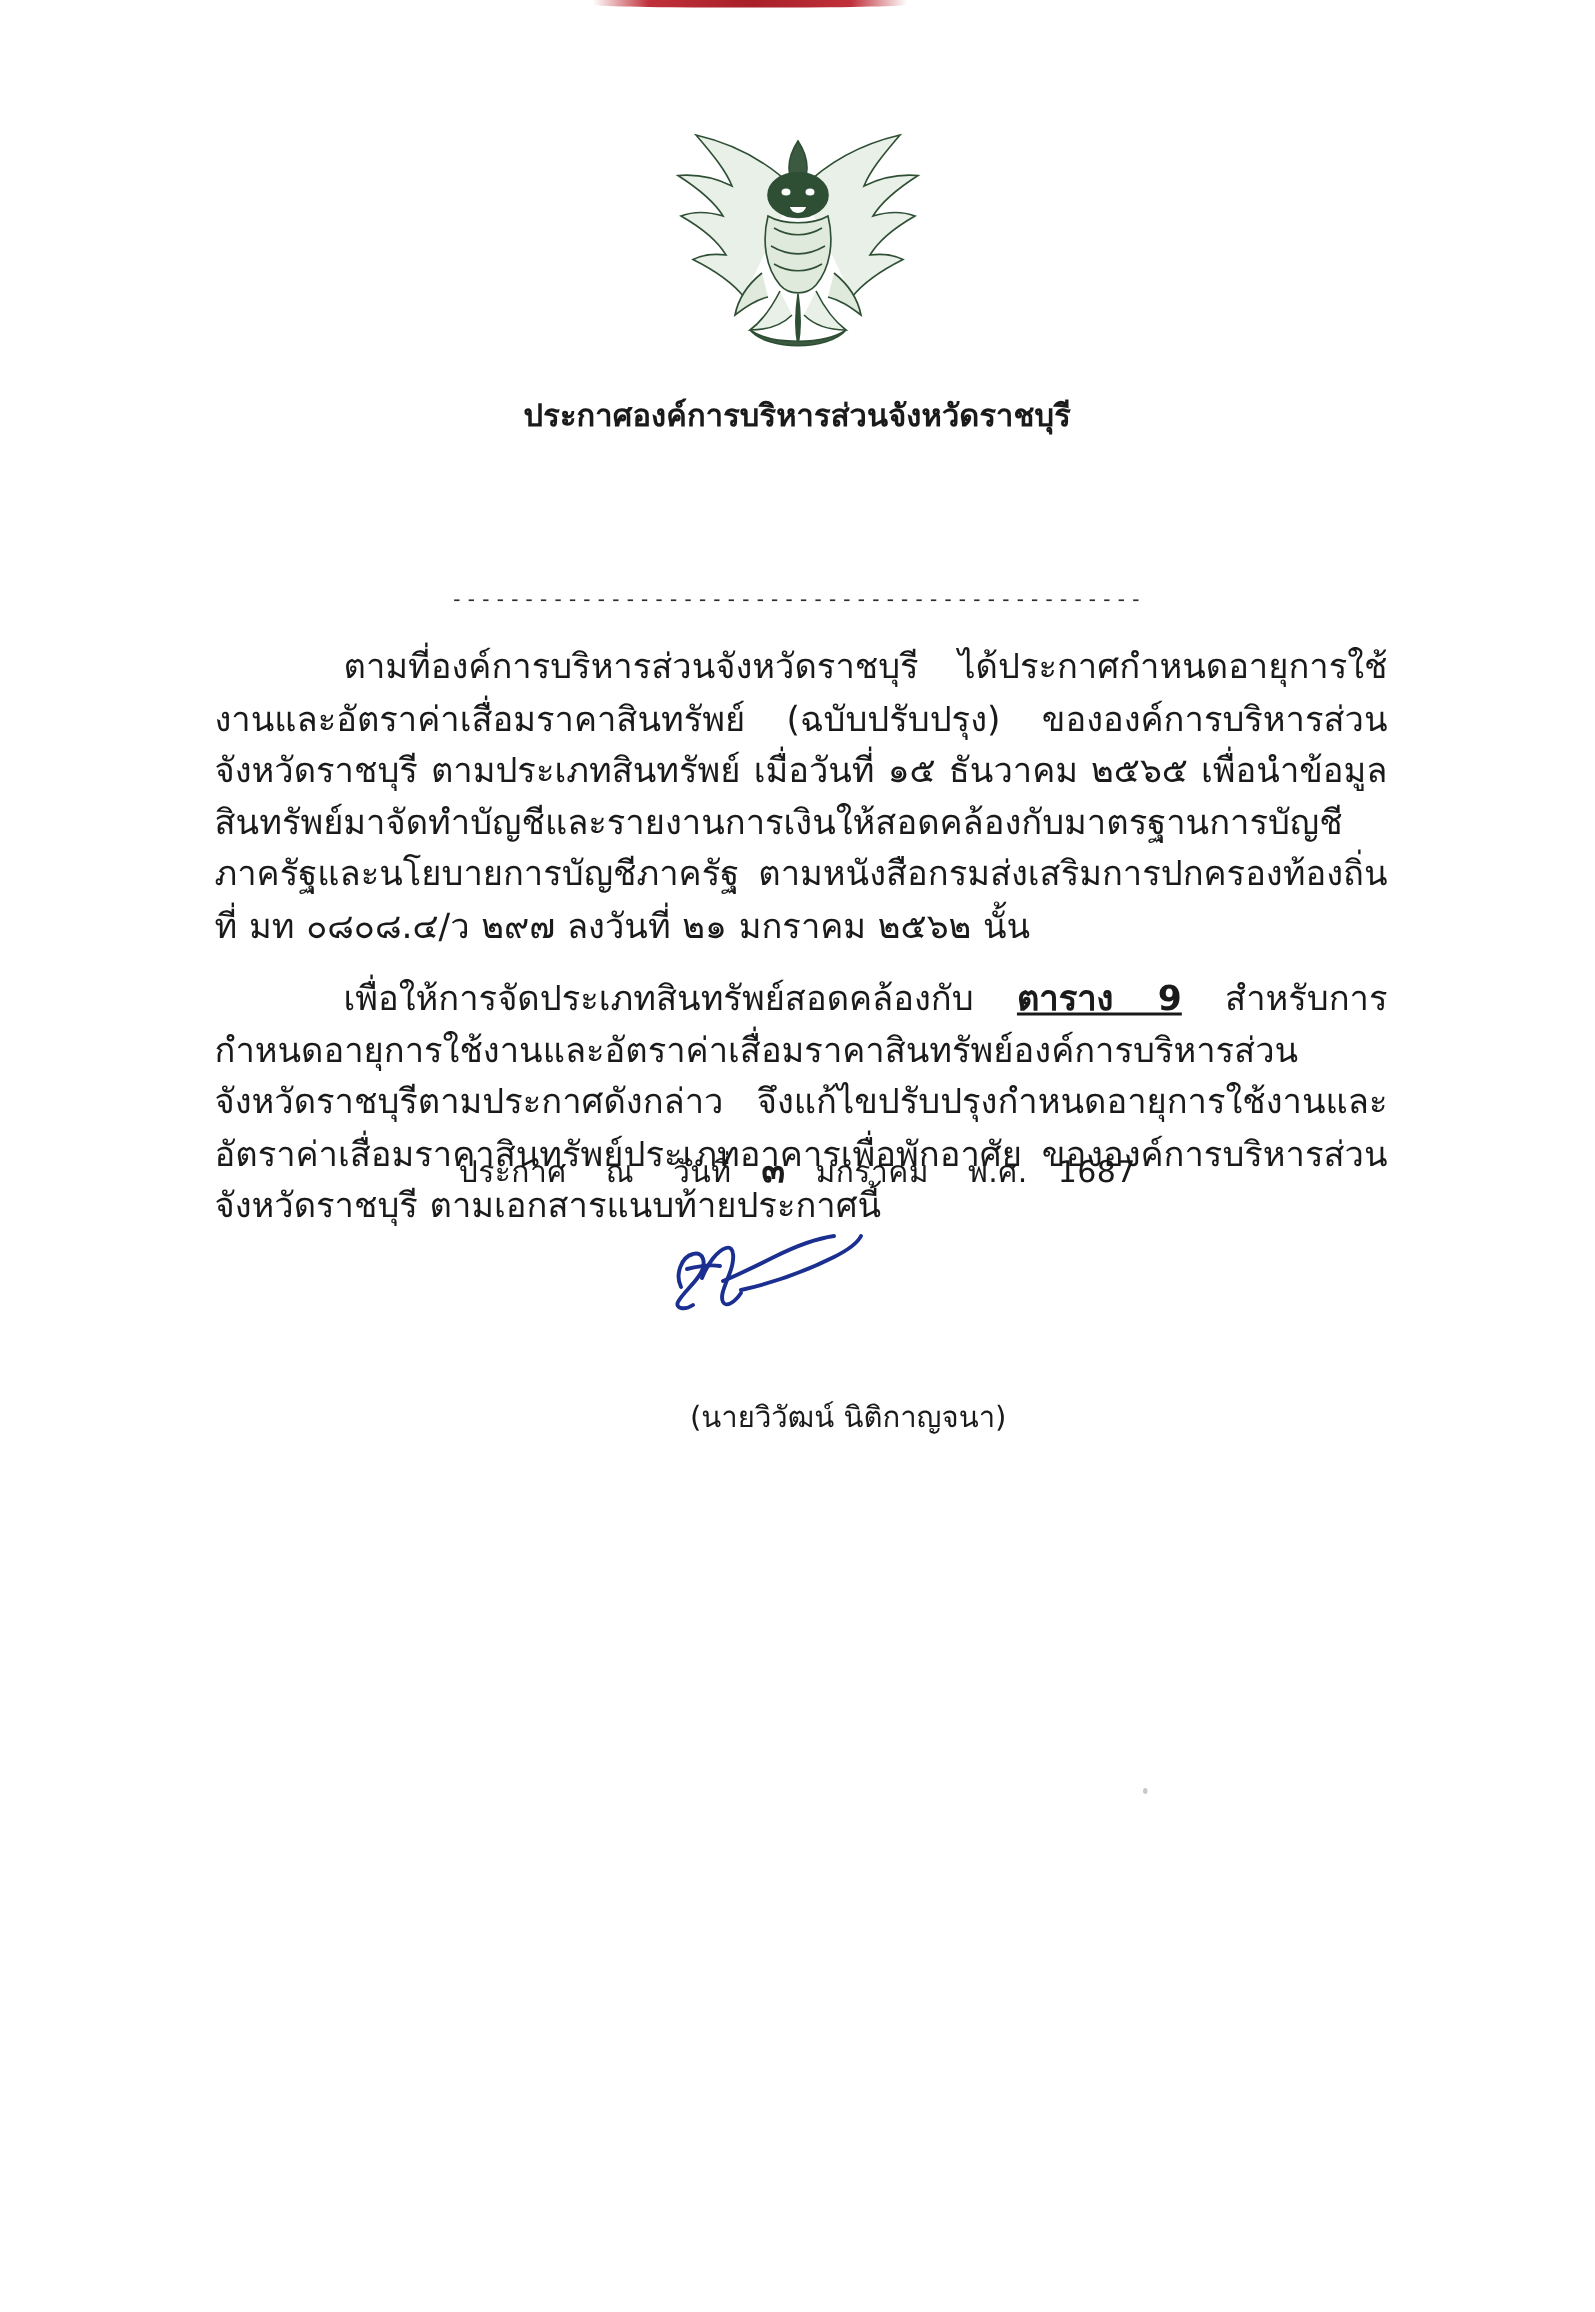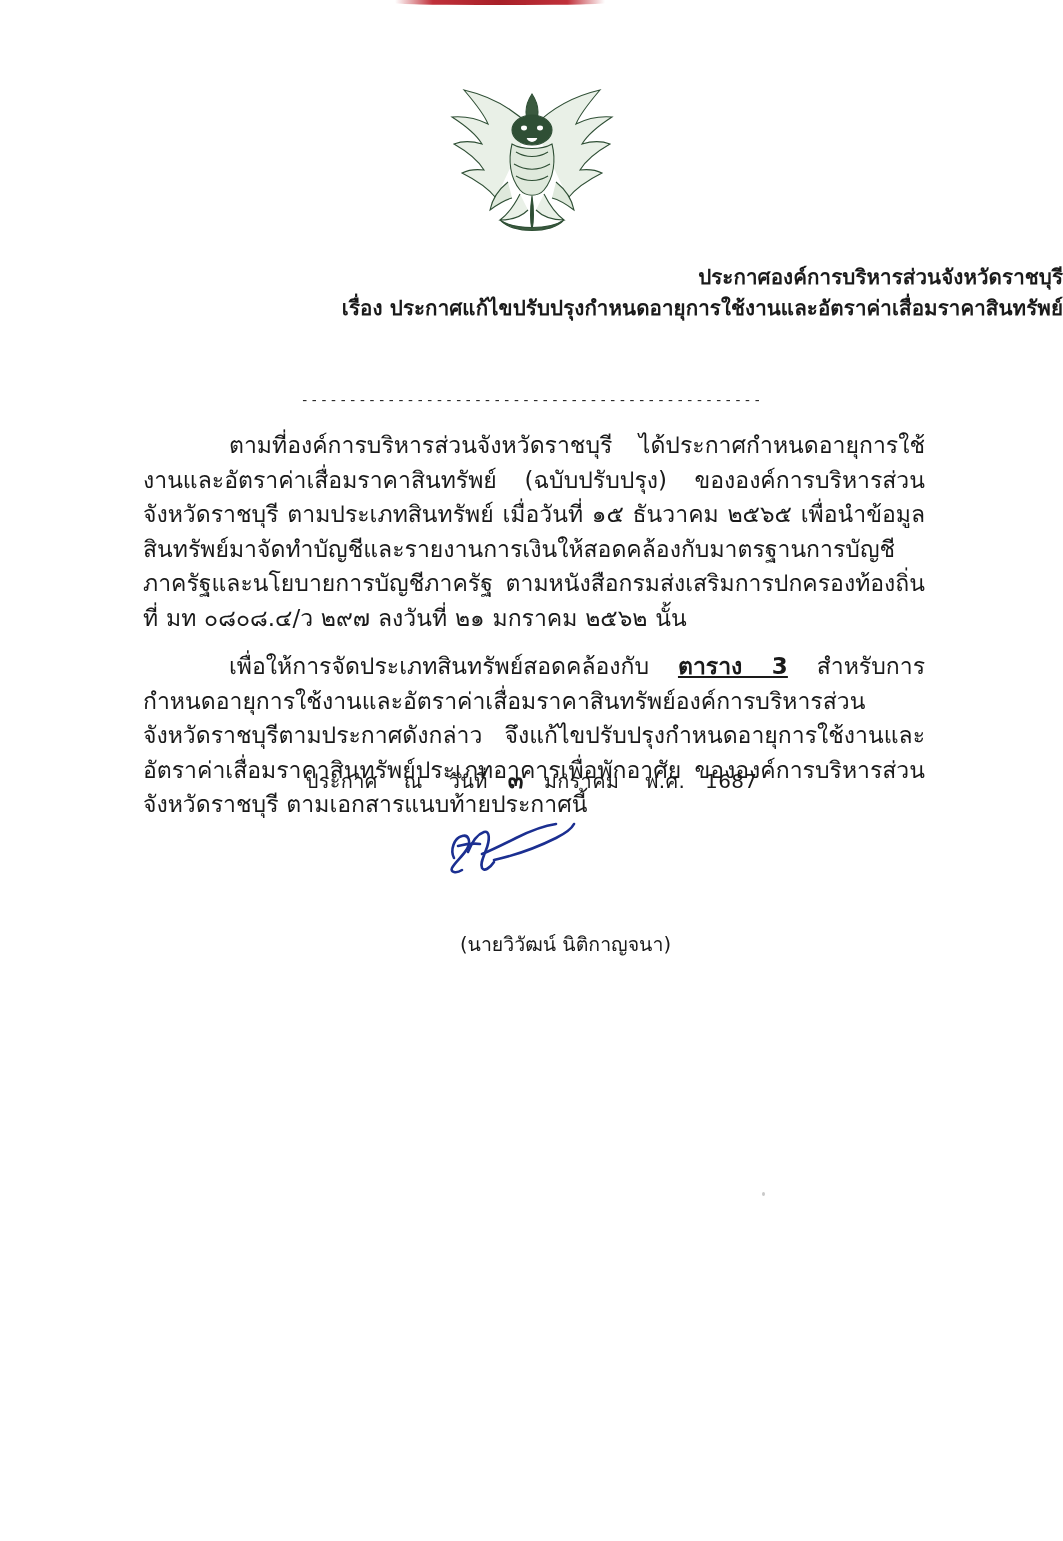--- a/index.html
+++ b/index.html
@@ -52,21 +52,21 @@
     position: absolute;
     top: 262px;
     left: 0;
     width: 100%;
     text-align: center;
     font-size: 20.5px;
     line-height: 31px;
     font-weight: 600;
     letter-spacing: .1px;
   }
-  .heading div { white-space: nowrap; text-align: right; }
+  .heading div { white-space: nowrap; }
 
   
   .separator {
     position: absolute;
     top: 392px;
     left: 0;
     width: 100%;
     text-align: center;
     font-size: 14px;
     letter-spacing: 1.2px;
@@ -183,31 +183,30 @@
         <path d="M66 104 C56 112 50 122 48 132 C56 126 62 122 70 120" fill="#dfe9dc"></path>
         <path d="M114 104 C124 112 130 122 132 132 C124 126 118 122 110 120" fill="#dfe9dc"></path>
 
         <path d="M58 142 C72 152 108 152 122 142 C110 156 70 156 58 142 Z" fill="#3b5a3f"></path>
       </g>
     </svg>
   </div>
 
   <div class="heading">
     <div>ประกาศองค์การบริหารส่วนจังหวัดราชบุรี</div>
-    <div>เรื่อง ประกาศแก้ไขปรับปรุงกำหนดอายุการใช้งานและอัตราค่าเสื่อมราคาสินทรัพย์</div>
   </div>
 
   <div class="separator">------------------------------------------------</div>
 
   <div class="body-area">
     <p class="para">
       <span class="indent"></span><span>ตามที่องค์การบริหารส่วนจังหวัดราชบุรี ได้ประกาศกำหนดอายุการใช้งานและอัตราค่าเสื่อมราคาสินทรัพย์ (ฉบับปรับปรุง) ขององค์การบริหารส่วนจังหวัดราชบุรี ตามประเภทสินทรัพย์ เมื่อวันที่ ๑๕ ธันวาคม ๒๕๖๕   เพื่อนำข้อมูลสินทรัพย์มาจัดทำบัญชีและรายงานการเงินให้สอดคล้องกับมาตรฐานการบัญชีภาครัฐและนโยบายการบัญชีภาครัฐ ตามหนังสือกรมส่งเสริมการปกครองท้องถิ่น ที่ มท ๐๘๐๘.๔/ว ๒๙๗ ลงวันที่ ๒๑ มกราคม ๒๕๖๒ นั้น</span>
     </p>
     <p class="para para2">
-      <span class="indent"></span><span>เพื่อให้การจัดประเภทสินทรัพย์สอดคล้องกับ </span><span class="underline-bold">ตาราง 3</span><span> สำหรับการกำหนดอายุการใช้งานและอัตราค่าเสื่อมราคาสินทรัพย์องค์การบริหารส่วนจังหวัดราชบุรีตามประกาศดังกล่าว จึงแก้ไขปรับปรุงกำหนดอายุการใช้งานและอัตราค่าเสื่อมราคาสินทรัพย์ประเภทอาคารเพื่อพักอาศัย ขององค์การบริหารส่วนจังหวัดราชบุรี ตามเอกสารแนบท้ายประกาศนี้</span>
+      <span class="indent"></span><span>เพื่อให้การจัดประเภทสินทรัพย์สอดคล้องกับ </span><span class="underline-bold">ตาราง 9</span><span> สำหรับการกำหนดอายุการใช้งานและอัตราค่าเสื่อมราคาสินทรัพย์องค์การบริหารส่วนจังหวัดราชบุรีตามประกาศดังกล่าว จึงแก้ไขปรับปรุงกำหนดอายุการใช้งานและอัตราค่าเสื่อมราคาสินทรัพย์ประเภทอาคารเพื่อพักอาศัย ขององค์การบริหารส่วนจังหวัดราชบุรี ตามเอกสารแนบท้ายประกาศนี้</span>
     </p>
   </div>
 
   <div class="dateline">
     <span>ประกาศ</span><span class="dl-gap-1"></span><span>ณ</span><span class="dl-gap-2"></span><span>วันที่</span><span class="dl-gap-3"></span><span class="dl-day">๓</span><span class="dl-gap-3"></span><span>มกราคม</span><span class="dl-gap-4"></span><span>พ.ศ.</span><span class="dl-gap-3"></span><span>1687</span>
   </div>
 
   <div class="signature">
     <svg class="sig-svg" width="200" height="70" viewBox="0 0 200 70" aria-label="handwritten signature">
       <g fill="none" stroke="#1b2f91" stroke-width="2.6" stroke-linecap="round" stroke-linejoin="round">

